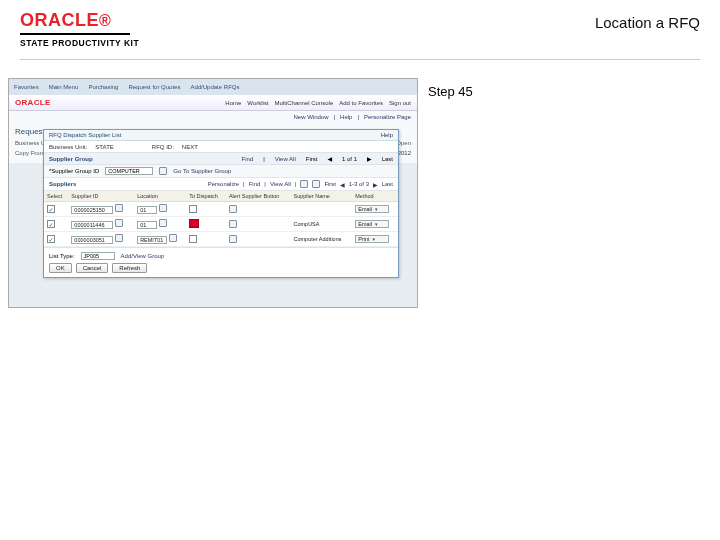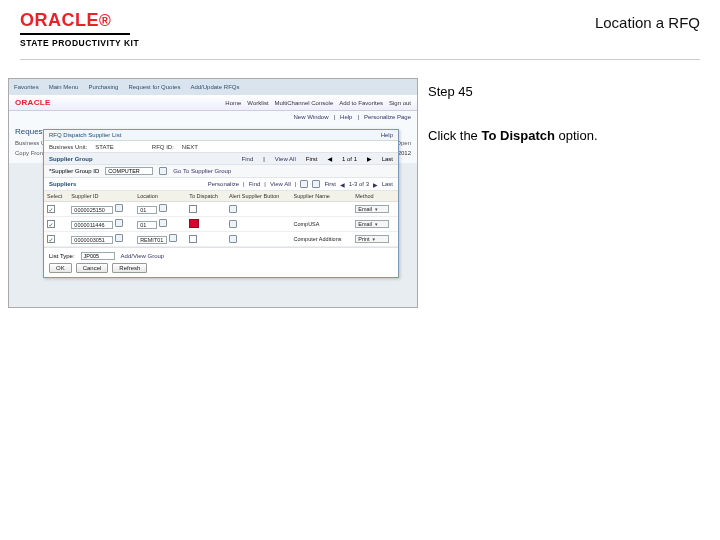--- a/index.html
+++ b/index.html
@@ -441,18 +441,15 @@
           <span class="btn">Cancel</span>
           <span class="btn">Refresh</span>
         </div>
       </div>
     </div>
 
   </div>
 
   <div class="instruction-col">
     <div class="step-label">Step 45</div>
-    <div>
-      <span>Click the </span><b>To Dispatch</b><span> option.</span>
-    </div>
   </div>
 
 </div>
 
 </body></html>

